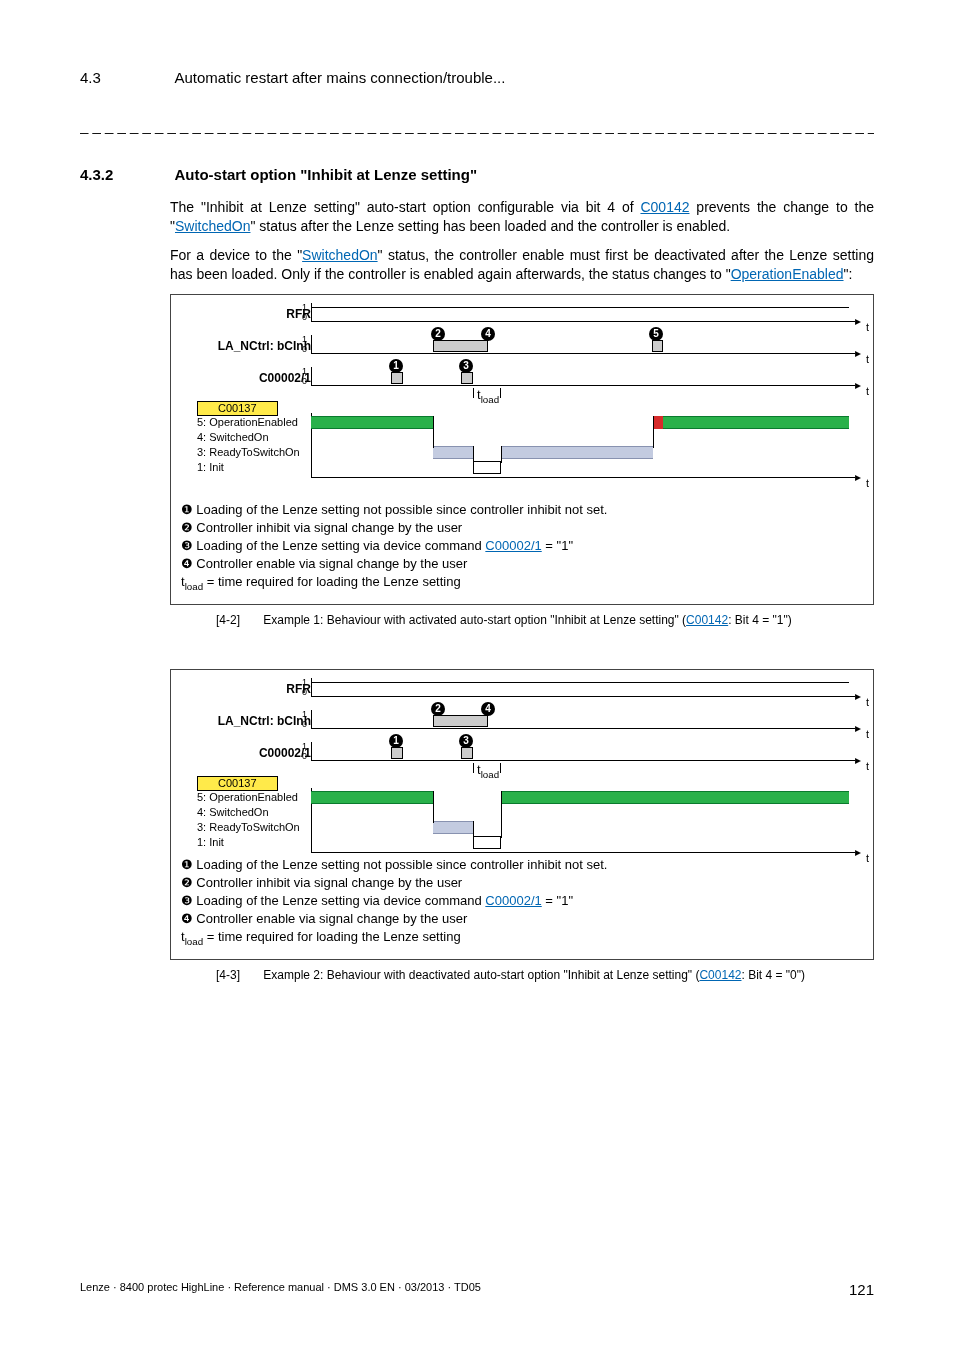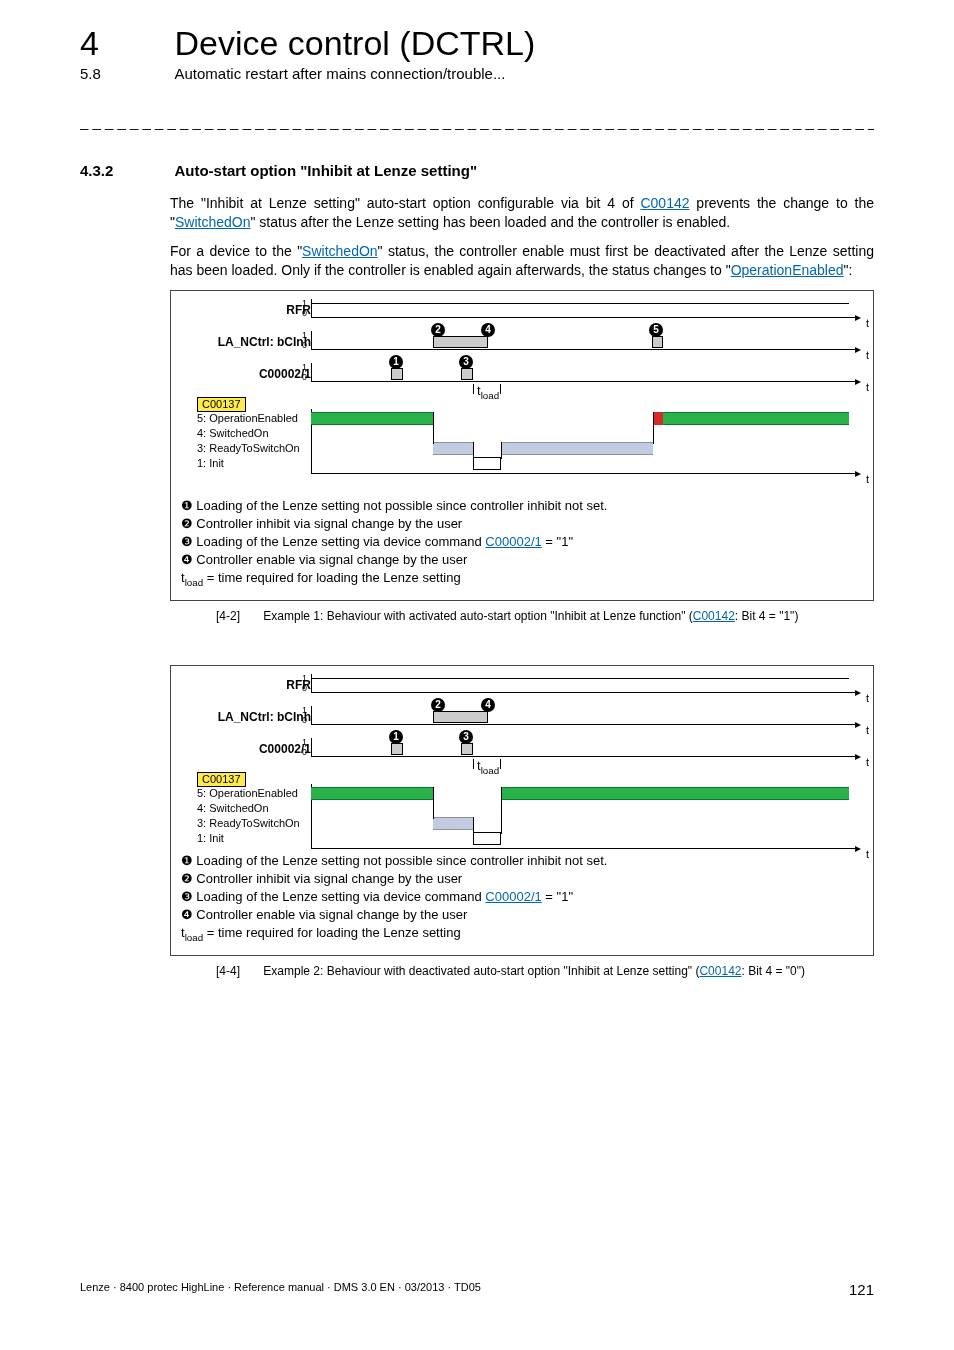--- a/index.html
+++ b/index.html
@@ -34,20 +34,21 @@
     margin-top: 2px;
   }
   .sub-num {
     font-size: 15px;
     display: inline-block;
     width: 90px;
   }
   .sub-title {
     font-size: 15px;
     display: inline-block;
+    margin-top: 43px;
   }
   .dash-rule {
     margin: 30px 0 32px 0;
     font-size: 15px;
     letter-spacing: 0;
     overflow: hidden;
     white-space: nowrap;
     color: #000;
   }
   .sec-row {
@@ -157,21 +158,21 @@
   }
   .tload {
     position: absolute;
     font-size: 13px;
   }
   .pill {
     position: absolute;
     background: #ffea4a;
     border: 1px solid #000;
     font-size: 11px;
-    padding: 0 4px;
+    padding: 0 20px;
     line-height: 13px;
   }
   .state-lbl {
     position: absolute;
     font-size: 11px;
     white-space: nowrap;
   }
   .band {
     position: absolute;
     height: 13px;
@@ -213,26 +214,22 @@
     float: right;
     font-size: 15px;
   }
   sub { font-size: 0.75em; }
 </style>
 </head>
 <body>
 
 <div class="page">
 
-  <div>
-    <span class="chap-num">4</span>
-    <span class="chap-title">Device control (DCTRL)</span>
-  </div>
   <div class="sub-row">
-    <span class="sub-num">5.8</span>
+    <span class="sub-num">4.3</span>
     <span class="sub-title">Automatic restart after mains connection/trouble...</span>
   </div>
 
   <div class="dash-rule">_ _ _ _ _ _ _ _ _ _ _ _ _ _ _ _ _ _ _ _ _ _ _ _ _ _ _ _ _ _ _ _ _ _ _ _ _ _ _ _ _ _ _ _ _ _ _ _ _ _ _ _ _ _ _ _ _ _ _ _ _ _ _ _</div>
 
   <div class="sec-row">
     <span class="sec-num">4.3.2</span>
     <span class="sec-title">Auto-start option "Inhibit at Lenze setting"</span>
   </div>
 
@@ -317,21 +314,21 @@
         <span class="row">❶<span> Loading of the Lenze setting not possible since controller inhibit not set.</span></span>
         <span class="row">❷<span> Controller inhibit via signal change by the user</span></span>
         <span class="row">❸<span> Loading of the Lenze setting via device command </span><a class="link">C00002/1</a><span> = "1"</span></span>
         <span class="row">❹<span> Controller enable via signal change by the user</span></span>
         <span class="row"><span>t</span><sub>load</sub><span> = time required for loading the Lenze setting</span></span>
       </div>
     </div>
 
     <div class="caption-row">
       <span class="tag">[4-2]</span>
-      <span>Example 1: Behaviour with activated auto-start option "Inhibit at Lenze function" (</span><a class="link">C00142</a><span>: Bit 4 = "1")</span>
+      <span>Example 1: Behaviour with activated auto-start option "Inhibit at Lenze setting" (</span><a class="link">C00142</a><span>: Bit 4 = "1")</span>
     </div>
 
     <div style="height:36px;"></div>
 
     <div class="fig-box chart2">
       <div class="chart-area">
 
         <span class="axis-label" style="top:4px;">RFR</span>
         <span class="tick01" style="top:0px;">1</span>
           <span class="tick01" style="top:10px;">0</span>
@@ -393,21 +390,21 @@
       <div class="legend">
         <span class="row">❶<span> Loading of the Lenze setting not possible since controller inhibit not set.</span></span>
         <span class="row">❷<span> Controller inhibit via signal change by the user</span></span>
         <span class="row">❸<span> Loading of the Lenze setting via device command </span><a class="link">C00002/1</a><span> = "1"</span></span>
         <span class="row">❹<span> Controller enable via signal change by the user</span></span>
         <span class="row"><span>t</span><sub>load</sub><span> = time required for loading the Lenze setting</span></span>
       </div>
     </div>
 
     <div class="caption-row">
-      <span class="tag">[4-4]</span>
+      <span class="tag">[4-3]</span>
       <span>Example 2: Behaviour with deactivated auto-start option "Inhibit at Lenze setting" (</span><a class="link">C00142</a><span>: Bit 4 = "0")</span>
     </div>
 
   </div>
 
 </div>
 
 <div class="footer">
   <span>Lenze · 8400 protec HighLine · Reference manual · DMS 3.0 EN · 03/2013 · TD05</span>
   <span class="pg">121</span>

